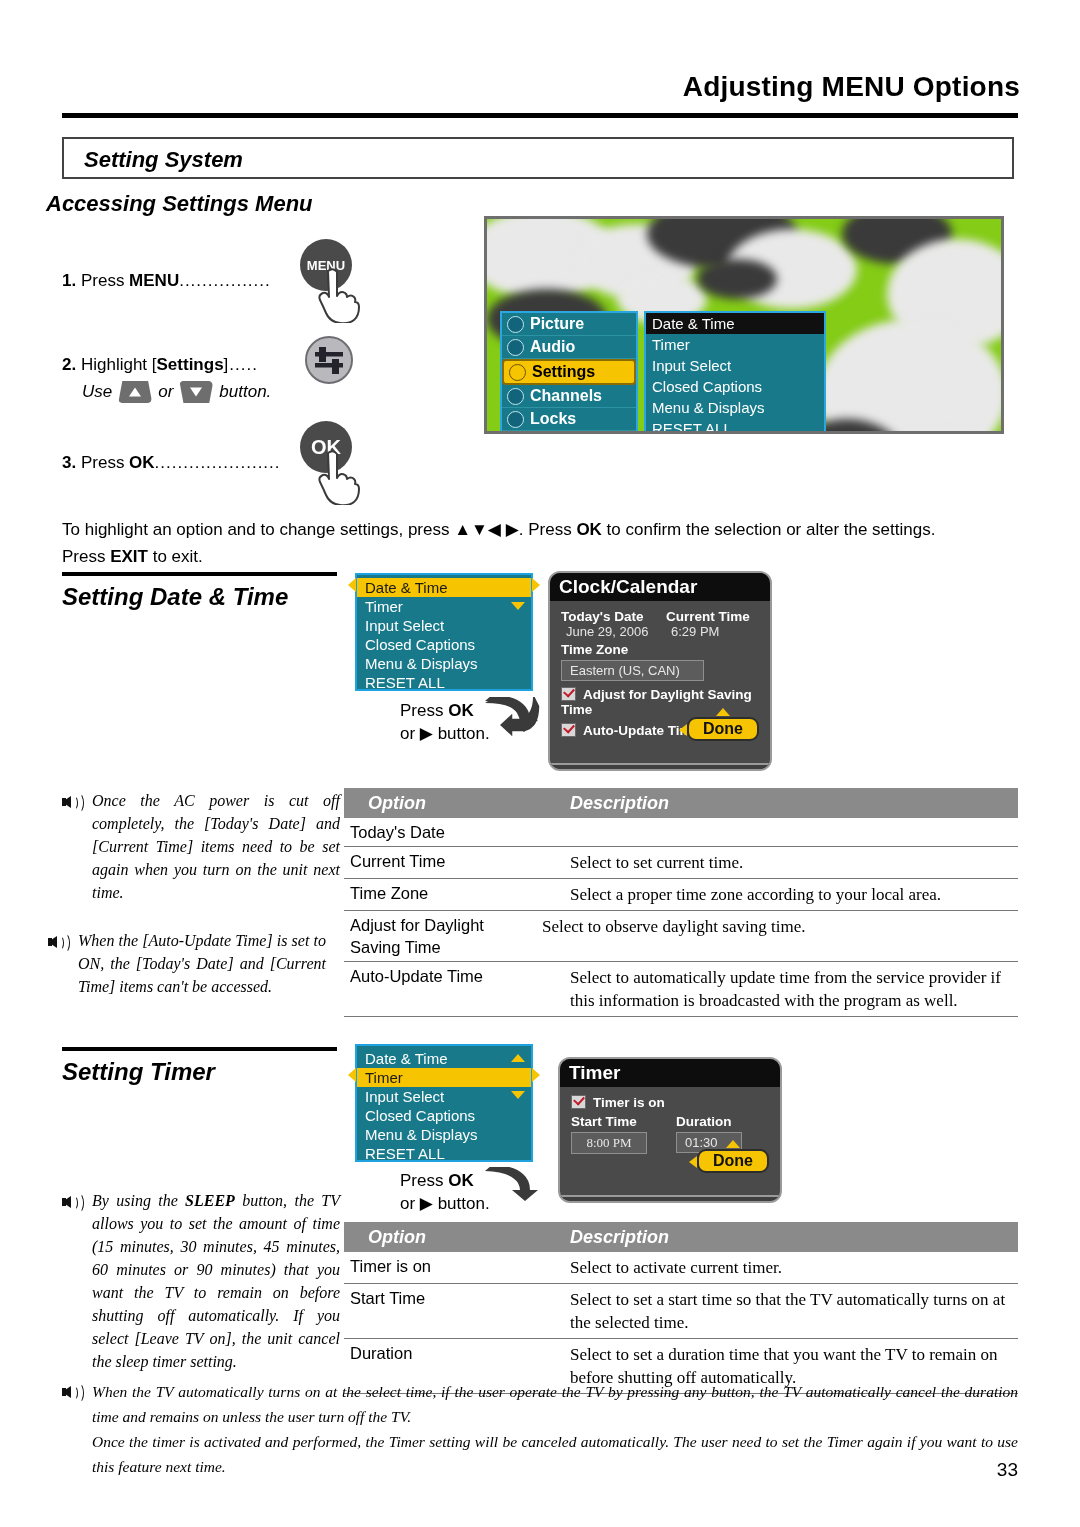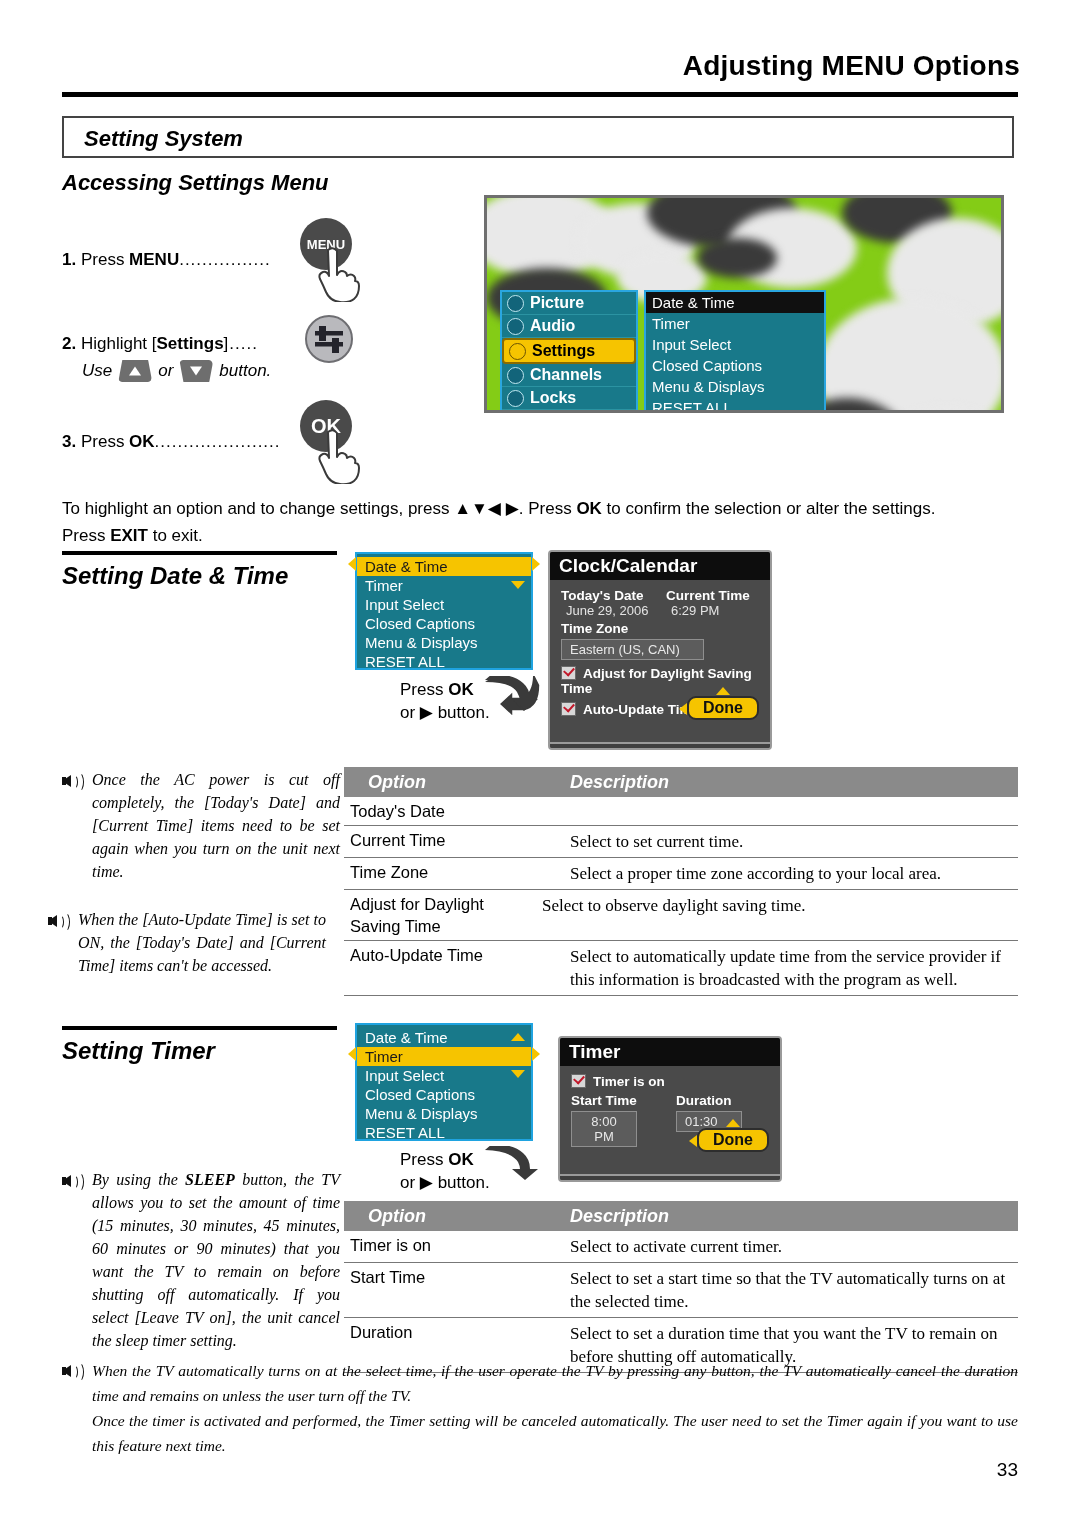--- a/index.html
+++ b/index.html
@@ -1,37 +1,37 @@
 <!DOCTYPE html>
 <html><head>
 <meta charset="utf-8">
 <style>
   html,body{margin:0;padding:0;background:#fff;}
   body{
     width:1080px;height:1527px;position:relative;overflow:hidden;
     font-family:"Liberation Sans",sans-serif;color:#000;
   }
-  .page{position:absolute;inset:0;}
+  .page{position:absolute;inset:0;margin-top:21px;}
 
   
   .hdr-title{
     position:absolute;left:60px;top:50px;width:960px;
     text-align:right;font-size:28px;font-weight:bold;letter-spacing:.2px;
   }
   .hdr-rule{position:absolute;left:62px;top:92px;width:956px;height:5px;background:#000;}
 
   .sysbox{
     position:absolute;left:62px;top:116px;width:952px;height:42px;
     border:2px solid #444;box-sizing:border-box;
   }
   .sysbox span{
     position:absolute;left:20px;top:8px;font-size:22px;font-weight:bold;font-style:italic;
   }
   .h2{
-    position:absolute;left:62px;top:170px;font-size:22px;font-weight:bold;font-style:italic;
+    position:absolute;left:46px;top:170px;font-size:22px;font-weight:bold;font-style:italic;
   }
 
   
   .steps{position:absolute;left:62px;top:222px;width:300px;}
   .step{position:relative;height:22px;font-size:17px;white-space:nowrap;}
   .step b{font-weight:bold;}
   .dots{letter-spacing:1px;}
   .usebtn-row{
     position:absolute;left:82px;top:360px;font-size:17px;font-style:italic;
     display:flex;align-items:center;gap:6px;white-space:nowrap;
@@ -120,21 +120,21 @@
     position:absolute;width:0;height:0;border-top:7px solid transparent;border-bottom:7px solid transparent;
   }
   .mini .cursL{left:-9px;border-right:8px solid #f6c400;}
   .mini .cursR{right:-9px;border-left:8px solid #f6c400;}
   .mini .updn{position:absolute;right:6px;width:0;height:0;border-left:7px solid transparent;border-right:7px solid transparent;}
   .mini .up{border-bottom:8px solid #f6c400;}
   .mini .dn{border-top:8px solid #f6c400;}
 
   
   .dlg{
-    position:absolute;background:#4a4a4a;border:2px solid #9a9a9a;border-radius:4px;
+    position:absolute;background:#4a4a4a;border:2px solid #9a9a9a;border-radius:12px;
     box-sizing:border-box;overflow:hidden;
   }
   .dlg .dtitle{
     background:#0d0d0d;color:#fff;font-size:19px;font-weight:bold;
     padding:3px 9px;
   }
   .dlg .dbody{padding:8px 11px 8px 11px;position:relative;}
   .dlg .lbl{color:#fff;font-size:13.5px;font-weight:bold;}
   .dlg .val{color:#e4e4e4;font-size:13px;}
   .dlg .field{
@@ -463,21 +463,21 @@
 
   <div class="dlg" style="left:558px;top:1036px;width:224px;height:146px;">
     <div class="dtitle">Timer</div>
     <div class="dbody" style="height:92px;">
       <div class="crow" style="margin-top:0;">
         <span class="chk"></span><span>Timer is on</span>
       </div>
       <div style="display:flex;margin-top:4px;">
         <div style="width:105px;">
           <div class="lbl">Start Time</div>
-          <div class="field" style="margin-top:3px;width:66px;text-align:center;">8:00 PM</div>
+          <div class="field" style="margin-top:3px;width:76px;text-align:center;font-family:Liberation Serif, serif;">8:00 PM</div>
         </div>
         <div>
           <div class="lbl">Duration</div>
           <div class="field" style="margin-top:3px;width:66px;text-align:left;">01:30</div>
         </div>
       </div>
       <div class="done" style="right:11px;top:62px;">
         <span class="cl"></span>
         <span class="cu"></span>
         <span>Done</span>

